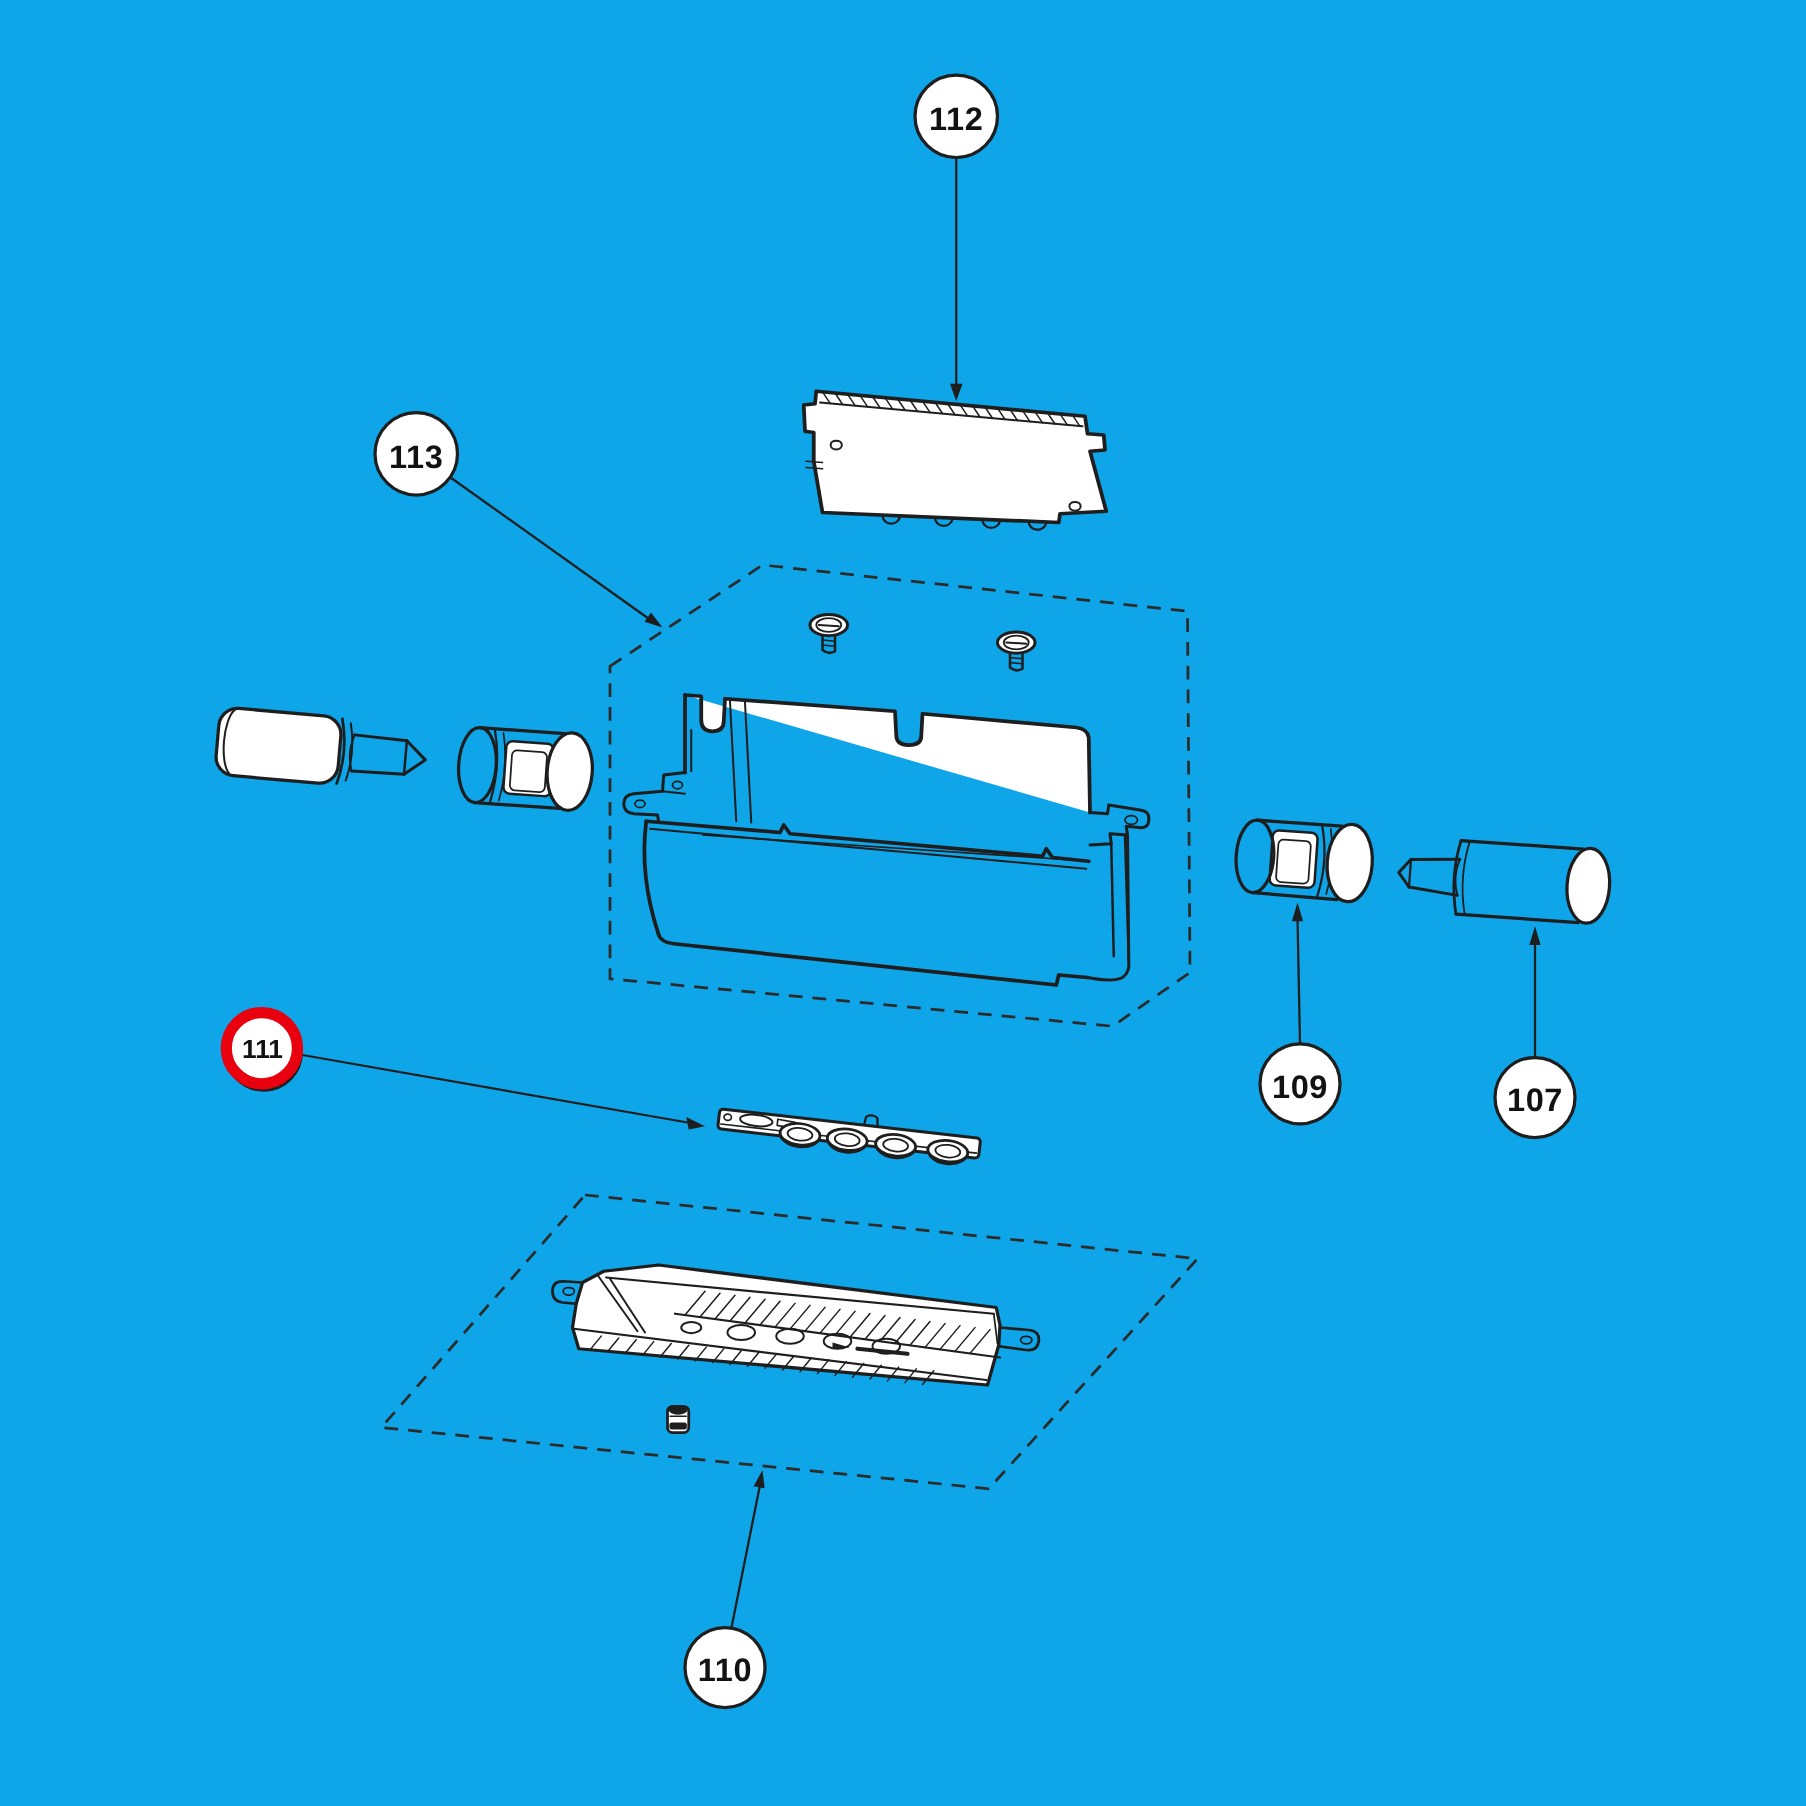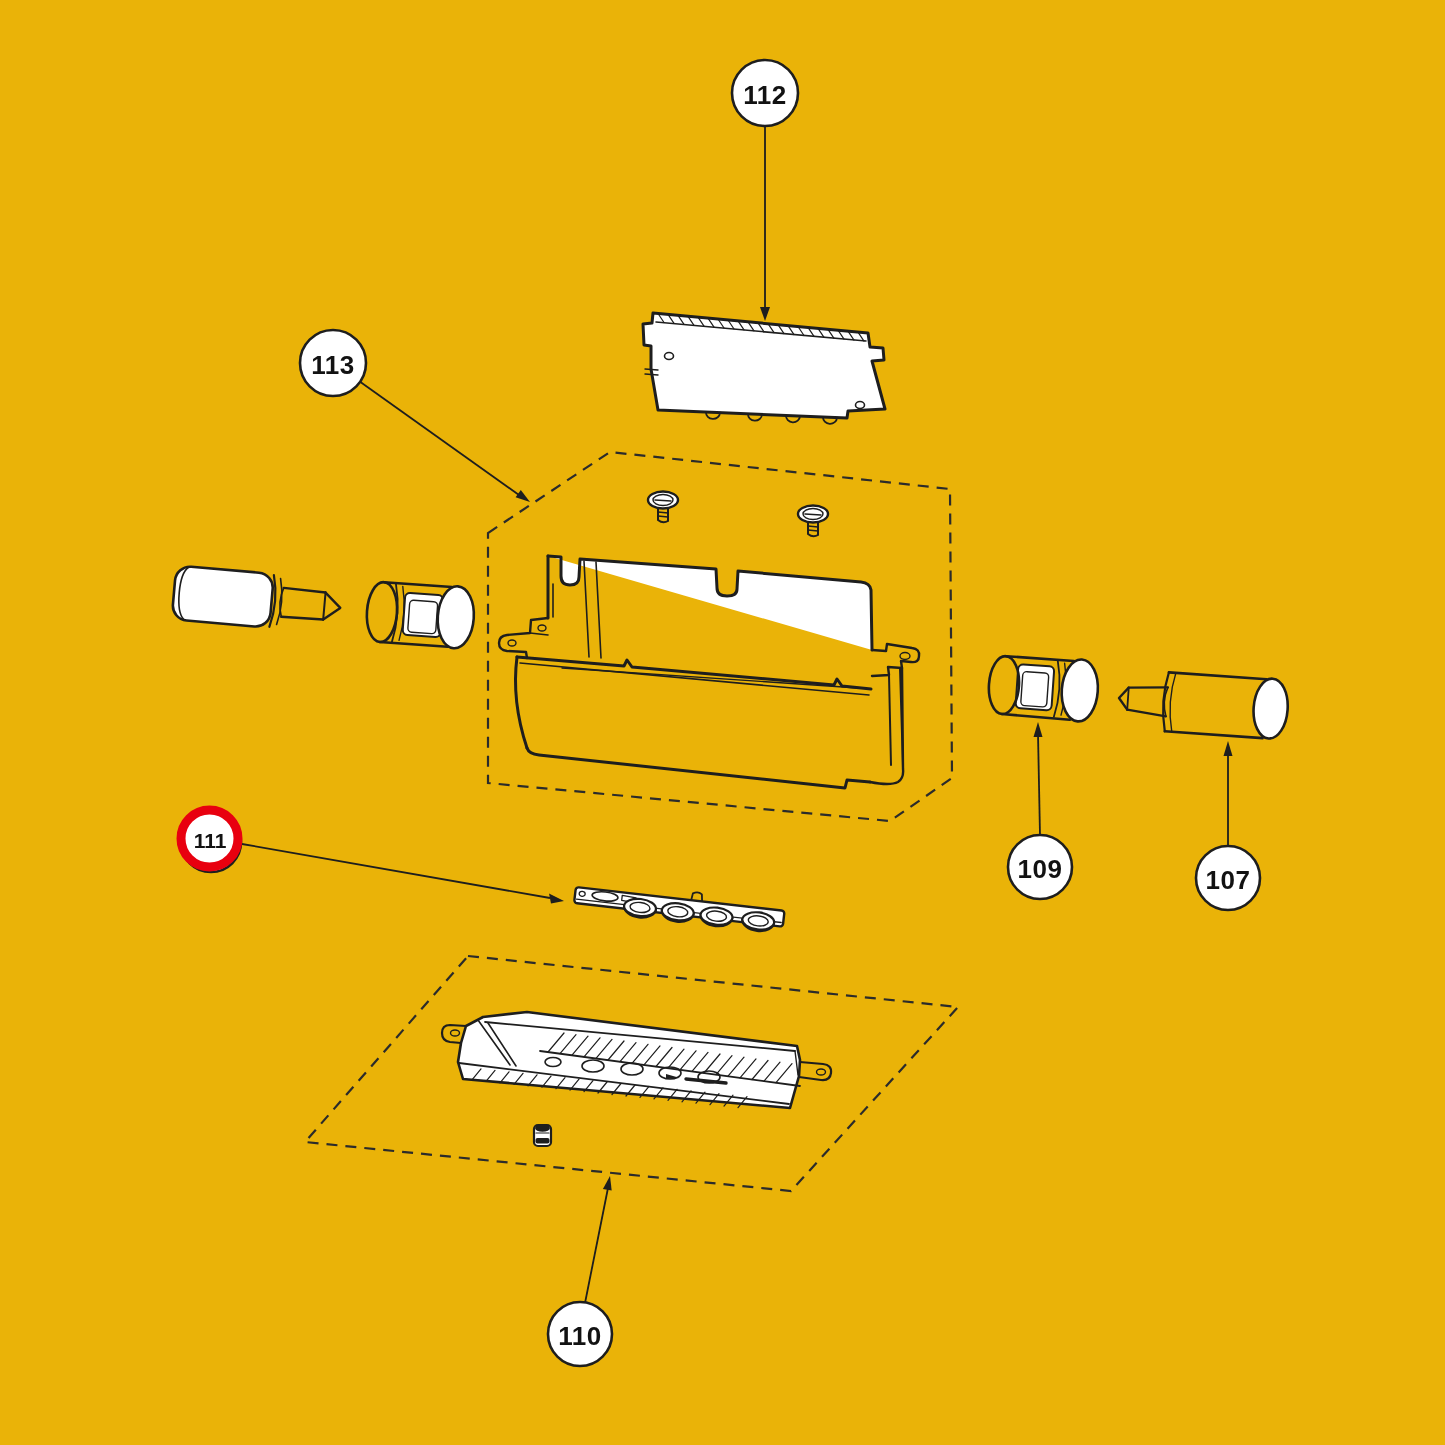--- a/index.html
+++ b/index.html
@@ -1,16 +1,16 @@
 <!DOCTYPE html>
 <html><head>
 <meta charset="utf-8">
 <style>
   html,body{margin:0;padding:0;background:#ffffff;}
-  .stage{position:relative;width:1445px;height:1445px;background:#eab308;overflow:hidden;}
+  .stage{position:relative;width:1445px;height:1445px;background:#0ea5e9;overflow:hidden;}
   svg{display:block;}
   .ln{fill:none;stroke:#1e1e1e;stroke-linecap:round;stroke-linejoin:round;}
   .w30{stroke-width:3;}
   .w26{stroke-width:2.6;}
   .w24{stroke-width:2.4;}
   .w22{stroke-width:2.2;}
   .w20{stroke-width:2;}
   .w18{stroke-width:1.8;}
   .w16{stroke-width:1.6;}
   .w14{stroke-width:1.4;}

